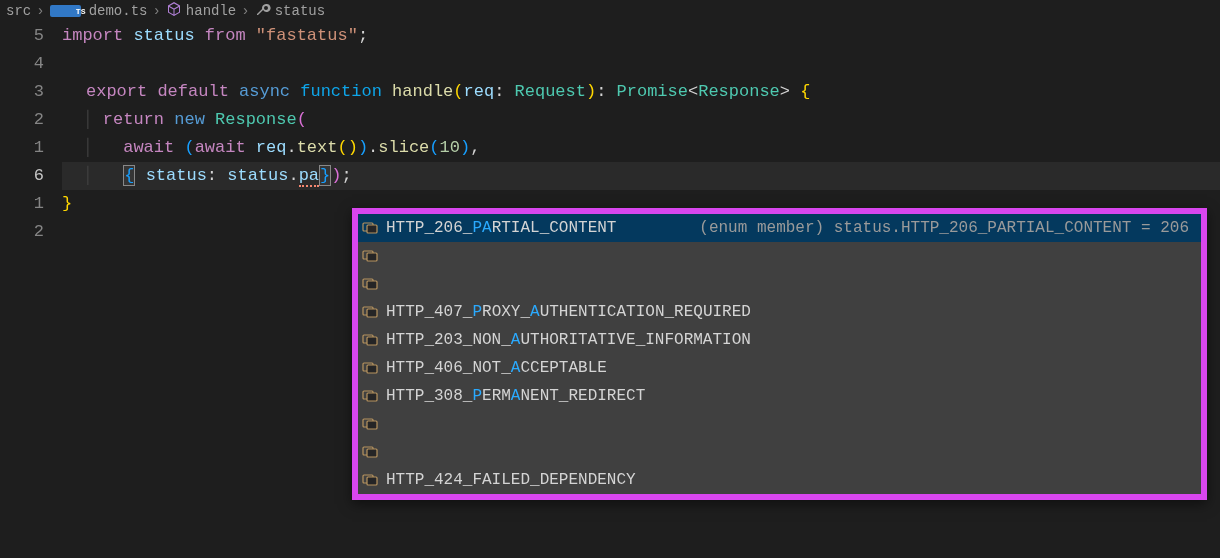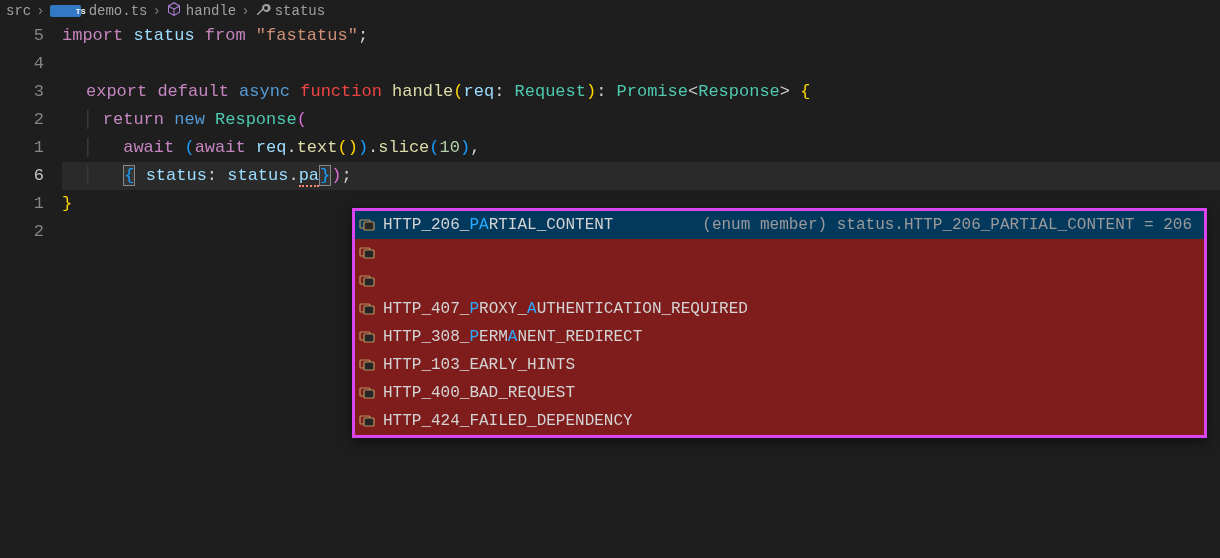--- a/index.html
+++ b/index.html
@@ -78,21 +78,21 @@
       line-height: 28px;
       white-space: pre;
     }
     .code-line.current {
       background: #2a2a2a;
     }
     .k-import { color: #c586c0; }
     .k-export { color: #c586c0; margin-left: 24px; }
     .k-default { color: #c586c0; margin-top: 11px; }
     .k-async { color: #569cd6; margin-top: 8px; }
-    .k-function { color: #ef4444; }
+    .k-function { color: #0ea5e9; }
     .k-return { color: #c586c0; }
     .k-new { color: #569cd6; }
     .k-await { color: #c586c0; }
     .k-from { color: #c586c0; }
     .ident { color: #9cdcfe; }
     .func-name { color: #dcdcaa; }
     .type { color: #4ec9b0; }
     .string { color: #ce9178; }
     .punct { color: #d4d4d4; }
     .paren { color: #ffd700; }
@@ -101,22 +101,22 @@
     .num { color: #b5cea8; }
     .indent-guide { color: #404040; }
     .cursor-err { 
       border-bottom: 2px dotted #f48771;
     }
     
     .autocomplete {
       position: absolute;
       left: 352px;
       top: 208px;
-      background: #7f1d1d;
-      border: 3px solid #d946ef;
+      background: #404040;
+      border: 6px solid #d946ef;
       box-shadow: 0 4px 12px rgba(0,0,0,0.5);
       width: 855px;
       font-size: 16px;
     }
     .ac-item {
       display: flex;
       align-items: center;
       height: 28px;
       padding: 0 4px;
       gap: 6px;
@@ -238,39 +238,55 @@
       </span>
       <span class="ac-label">HTTP_407_<span class="ac-match">P</span>ROXY_<span class="ac-match">A</span>UTHENTICATION_REQUIRED</span>
     </div>
     <div class="ac-item">
       <span class="ac-icon">
         <svg width="16" height="16" viewBox="0 0 16 16" fill="currentColor">
           <rect x="1" y="3" width="10" height="8" rx="1" fill="none" stroke="currentColor" stroke-width="1.2"></rect>
           <rect x="5" y="5" width="10" height="8" rx="1" fill="#252526" stroke="currentColor" stroke-width="1.2"></rect>
         </svg>
       </span>
+      <span class="ac-label">HTTP_203_NON_<span class="ac-match">A</span>UTHORITATIVE_INFORMATION</span>
+    </div>
+    <div class="ac-item">
+      <span class="ac-icon">
+        <svg width="16" height="16" viewBox="0 0 16 16" fill="currentColor">
+          <rect x="1" y="3" width="10" height="8" rx="1" fill="none" stroke="currentColor" stroke-width="1.2"></rect>
+          <rect x="5" y="5" width="10" height="8" rx="1" fill="#252526" stroke="currentColor" stroke-width="1.2"></rect>
+        </svg>
+      </span>
+      <span class="ac-label">HTTP_406_NOT_<span class="ac-match">A</span>CCEPTABLE</span>
+    </div>
+    <div class="ac-item">
+      <span class="ac-icon">
+        <svg width="16" height="16" viewBox="0 0 16 16" fill="currentColor">
+          <rect x="1" y="3" width="10" height="8" rx="1" fill="none" stroke="currentColor" stroke-width="1.2"></rect>
+          <rect x="5" y="5" width="10" height="8" rx="1" fill="#252526" stroke="currentColor" stroke-width="1.2"></rect>
+        </svg>
+      </span>
       <span class="ac-label">HTTP_308_<span class="ac-match">P</span>ERM<span class="ac-match">A</span>NENT_REDIRECT</span>
     </div>
     <div class="ac-item">
       <span class="ac-icon">
         <svg width="16" height="16" viewBox="0 0 16 16" fill="currentColor">
           <rect x="1" y="3" width="10" height="8" rx="1" fill="none" stroke="currentColor" stroke-width="1.2"></rect>
           <rect x="5" y="5" width="10" height="8" rx="1" fill="#252526" stroke="currentColor" stroke-width="1.2"></rect>
         </svg>
       </span>
-      <span class="ac-label">HTTP_103_EARLY_HINTS</span>
-    </div>
-    <div class="ac-item">
-      <span class="ac-icon">
-        <svg width="16" height="16" viewBox="0 0 16 16" fill="currentColor">
-          <rect x="1" y="3" width="10" height="8" rx="1" fill="none" stroke="currentColor" stroke-width="1.2"></rect>
-          <rect x="5" y="5" width="10" height="8" rx="1" fill="#252526" stroke="currentColor" stroke-width="1.2"></rect>
-        </svg>
-      </span>
-      <span class="ac-label">HTTP_400_BAD_REQUEST</span>
+    </div>
+    <div class="ac-item">
+      <span class="ac-icon">
+        <svg width="16" height="16" viewBox="0 0 16 16" fill="currentColor">
+          <rect x="1" y="3" width="10" height="8" rx="1" fill="none" stroke="currentColor" stroke-width="1.2"></rect>
+          <rect x="5" y="5" width="10" height="8" rx="1" fill="#252526" stroke="currentColor" stroke-width="1.2"></rect>
+        </svg>
+      </span>
     </div>
     <div class="ac-item">
       <span class="ac-icon">
         <svg width="16" height="16" viewBox="0 0 16 16" fill="currentColor">
           <rect x="1" y="3" width="10" height="8" rx="1" fill="none" stroke="currentColor" stroke-width="1.2"></rect>
           <rect x="5" y="5" width="10" height="8" rx="1" fill="#252526" stroke="currentColor" stroke-width="1.2"></rect>
         </svg>
       </span>
       <span class="ac-label">HTTP_424_FAILED_DEPENDENCY</span>
     </div>

